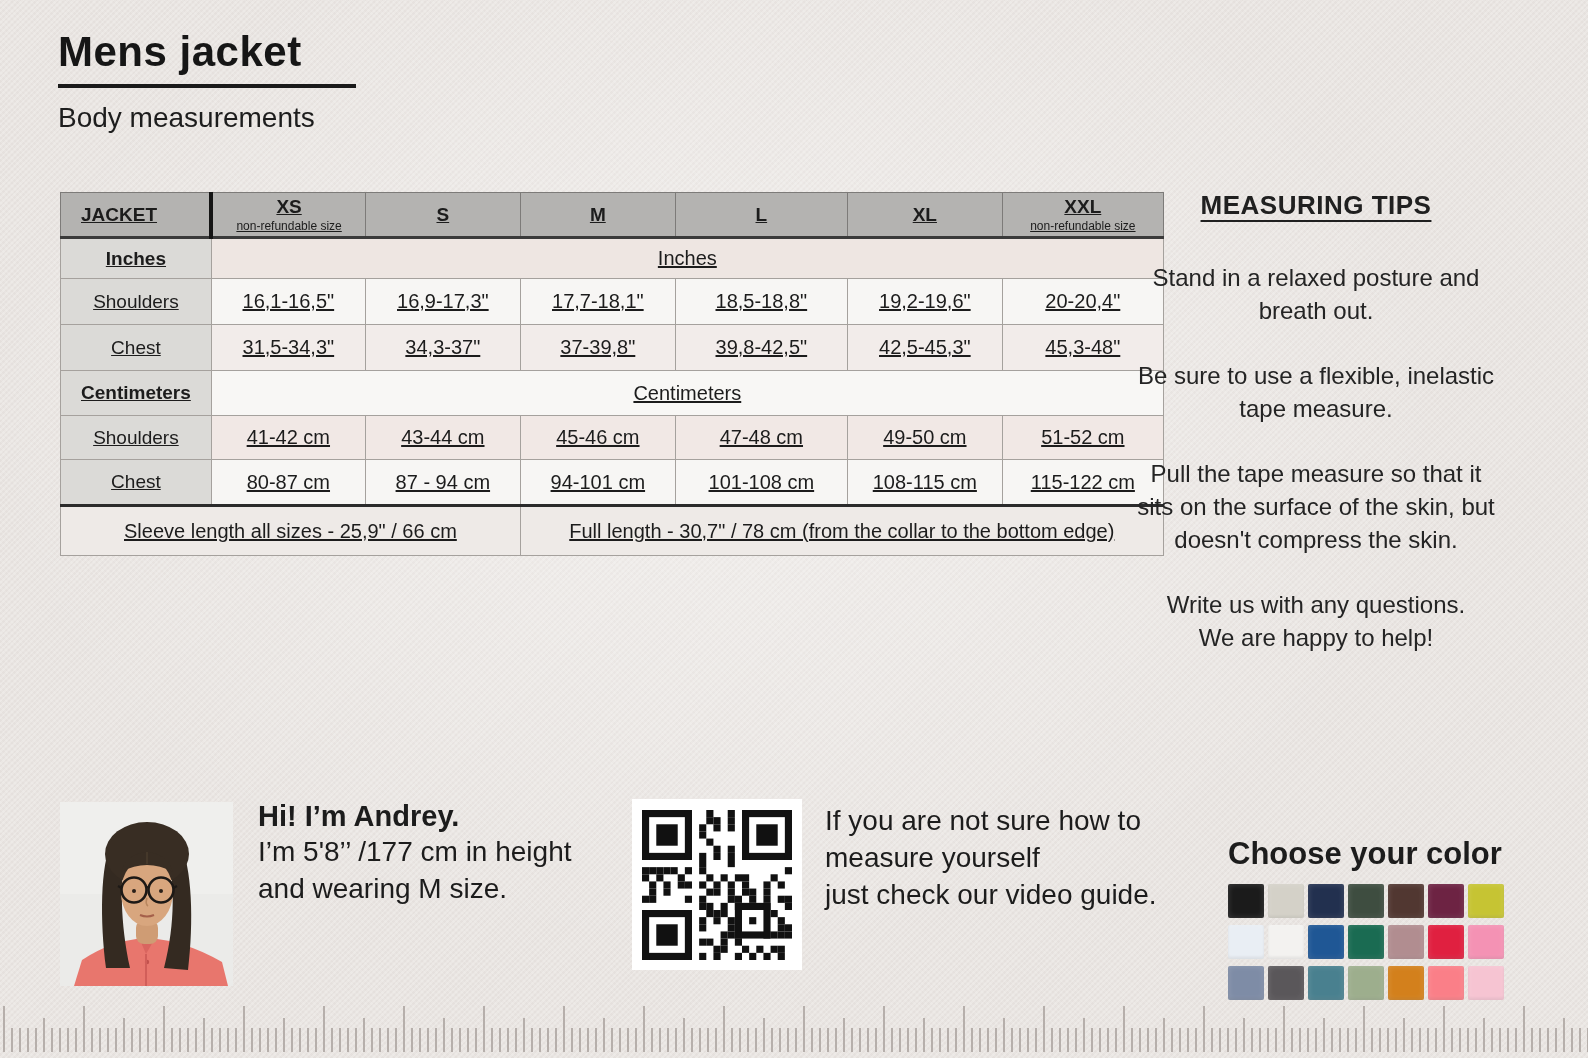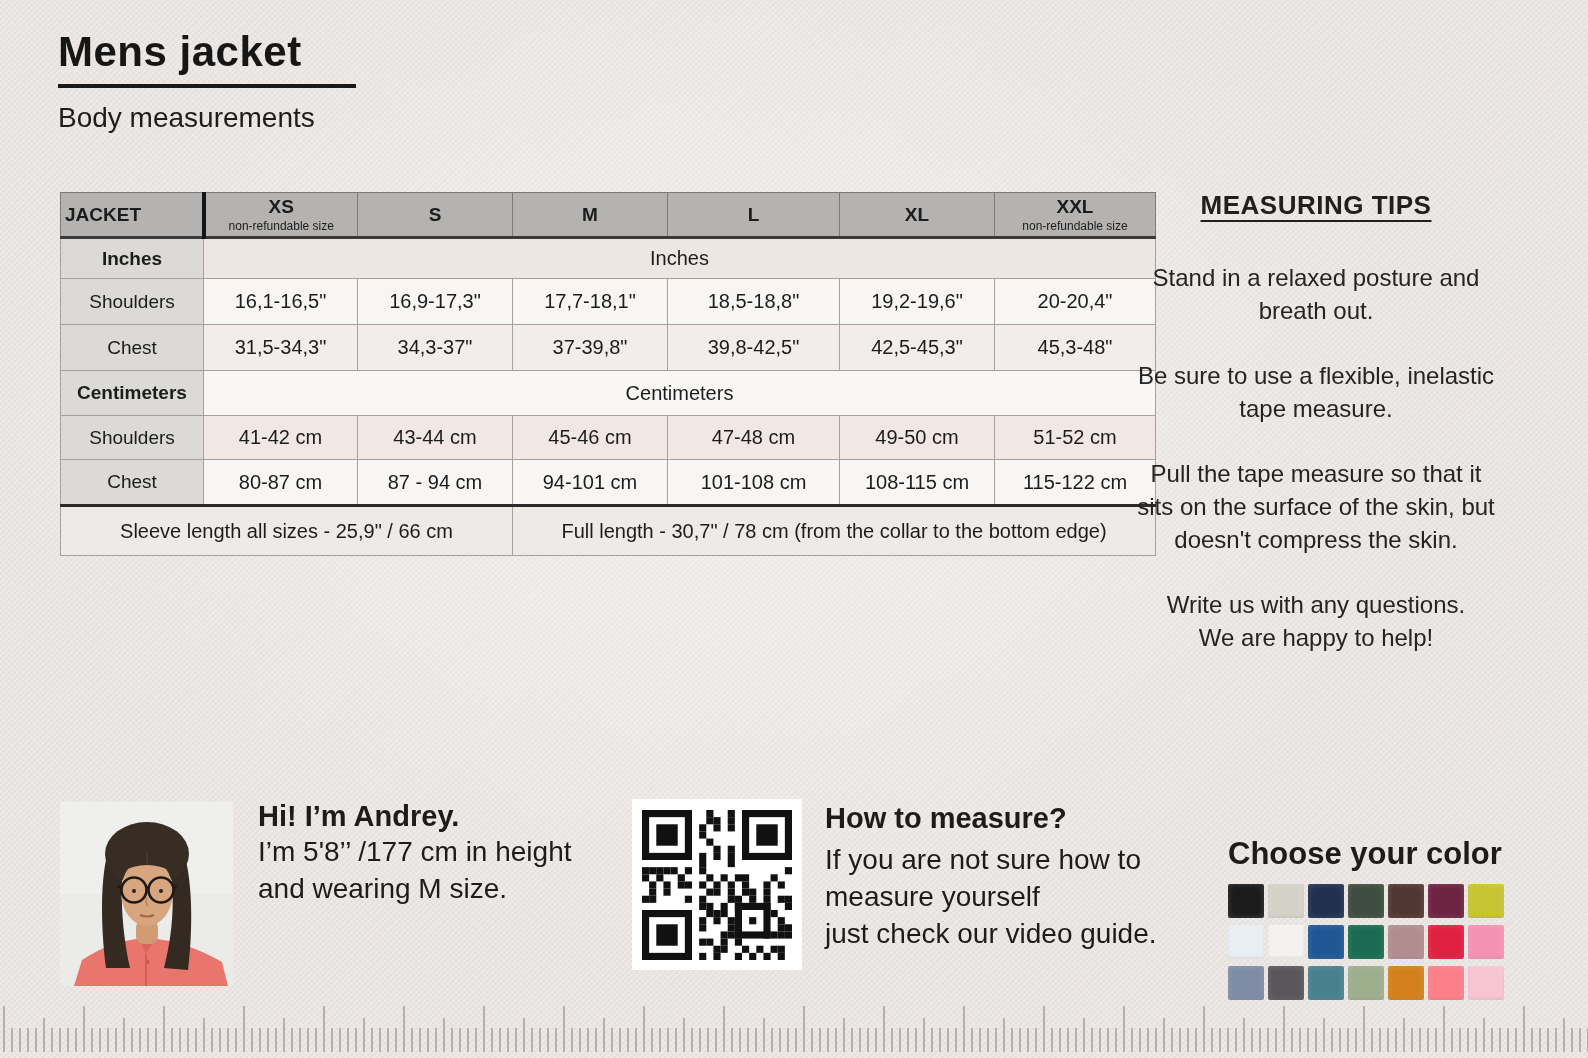--- a/index.html
+++ b/index.html
@@ -27,21 +27,22 @@
   .page-subtitle { font-size: 28px; margin-top: 14px; color: #1d1d1d; }
 
   
   .size-table-wrap { position: absolute; left: 60px; top: 192px; }
   table.size-table { border-collapse: collapse; table-layout: fixed; }
   table.size-table td, table.size-table th {
     border: 1px solid #a5a19d;
     font-weight: normal;
     text-align: center;
     vertical-align: middle;
-    padding: 0 4px;
+    padding: 0 20px;
+    text-decoration: underline;
   }
   tr.hdr th {
     background: #b4b3b1;
     border: 1px solid #7d7b79;
     border-bottom: 3px solid #3a3a3a;
     font-size: 19px;
     font-weight: bold;
     height: 45px;
   }
   tr.hdr th .hdr-note { display: block; font-size: 12px; font-weight: normal; margin-top: 1px; }
@@ -348,21 +349,20 @@
         <rect x="2" y="16" width="3" height="3" fill="#111"></rect>
         <rect x="13" y="13" width="5" height="1" fill="#111"></rect>
         <rect x="13" y="17" width="5" height="1" fill="#111"></rect>
         <rect x="13" y="13" width="1" height="5" fill="#111"></rect>
         <rect x="17" y="13" width="1" height="5" fill="#111"></rect>
         <rect x="15" y="15" width="1" height="1" fill="#111"></rect>
       </svg>
   </div>
 
   <div class="htm-text">
-    <div class="htm-heading">How to measure?</div>
     <div class="htm-line">If you are not sure how to</div>
     <div class="htm-line">measure yourself</div>
     <div class="htm-line">just check our video guide.</div>
   </div>
 
   <div class="color-chooser">
     <div class="color-heading">Choose your color</div>
     <div class="swatch-grid" id="swatch-grid">
         <div class="swatch" style="background: rgb(27, 27, 27);"></div>
         <div class="swatch" style="background: rgb(212, 209, 200);"></div>

